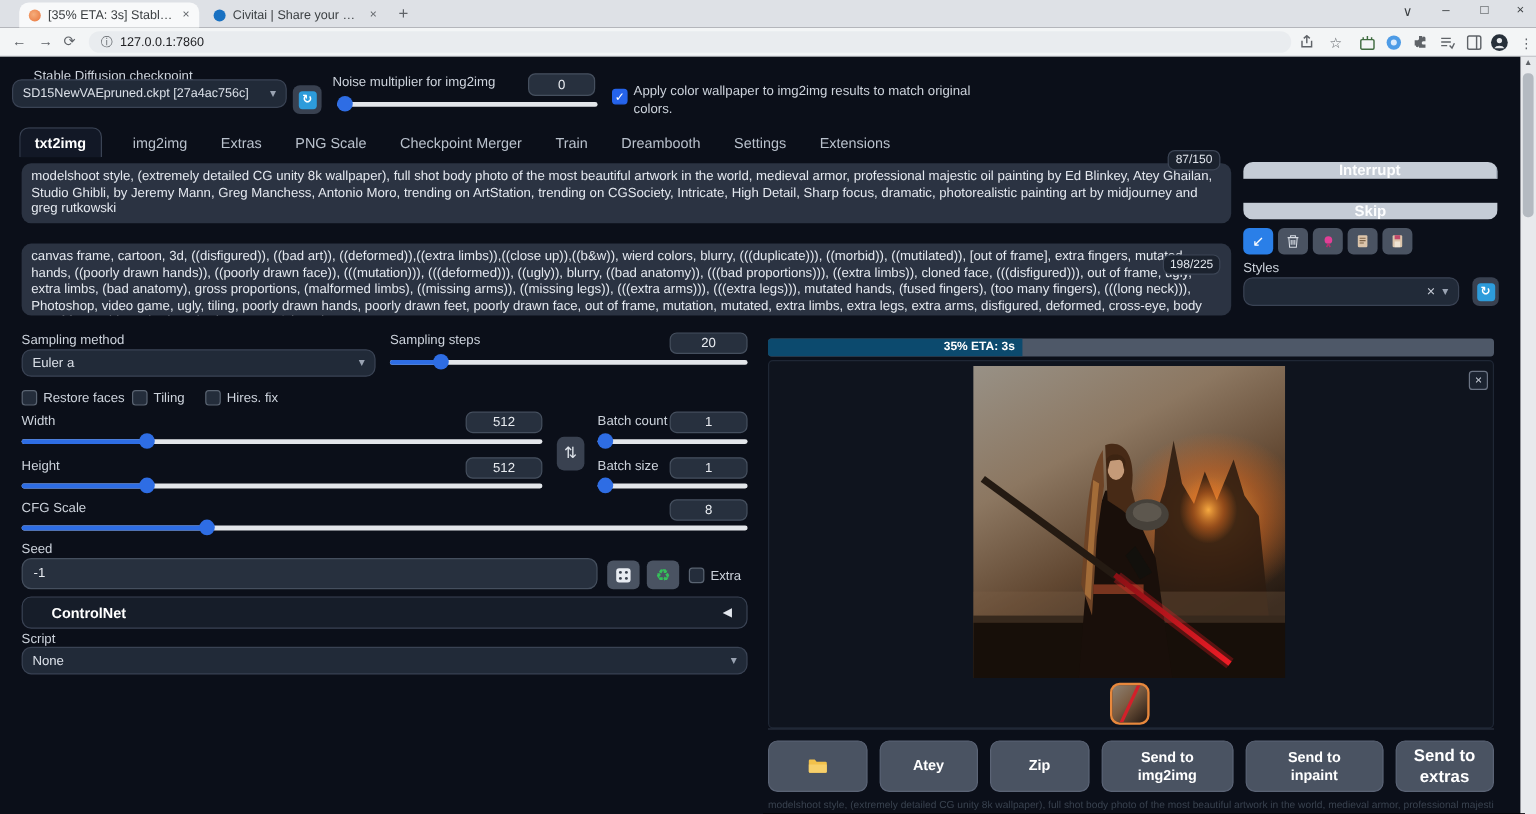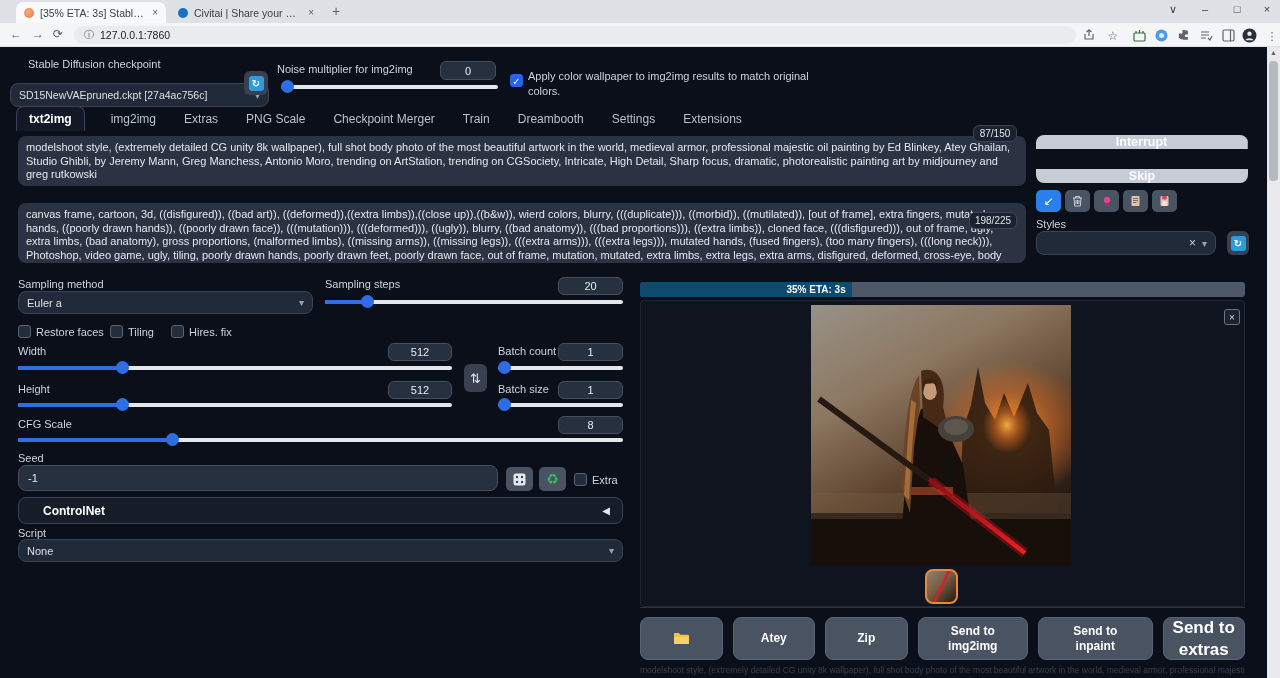--- a/index.html
+++ b/index.html
@@ -121,21 +121,21 @@
     </div>
     <div class="abs tbicon" style="left:1263px;top:4px;font-size:11px;color:#5f6368;">⋮</div>
   </div>
 
   <div class="abs scrollbar">
     <div class="abs" style="left:3px;top:2px;font-size:7px;color:#5f6368;">▲</div>
     <div class="abs" style="left:2px;top:14px;width:9px;height:120px;background:#b4bac1;border-radius:4px;"></div>
   </div>
 
   <div class="abs lbl" style="left:28px;top:58px;">Stable Diffusion checkpoint</div>
-  <div class="abs dd" style="left:10px;top:83px;width:259px;height:24px;">
+  <div class="abs dd" style="left:10px;top:66px;width:229px;height:24px;">
     <span style="font-size:10.5px;">SD15NewVAEpruned.ckpt [27a4ac756c]</span>
     <span class="caret">▾</span>
   </div>
   <div class="abs" style="left:244px;top:71px;width:24px;height:24px;background:#394150;border-radius:6px;display:flex;align-items:center;justify-content:center;">
     <span class="bluebadge">↻</span>
   </div>
 
   <div class="abs lbl" style="left:277px;top:63px;">Noise multiplier for img2img</div>
   <div class="abs num" style="left:440px;top:61px;width:56px;height:19px;">0</div>
   <div class="abs slider" style="left:281px;top:80px;width:217px;">
@@ -365,18 +365,18 @@
     <div class="obtn" style="flex:1;">
       <svg width="17" height="13" viewBox="0 0 17 13">
           <path d="M1,2 a1,1 0 0 1 1,-1 h4 l1.5,1.8 H15 a1,1 0 0 1 1,1 V11 a1,1 0 0 1 -1,1 H2 a1,1 0 0 1 -1,-1 Z" fill="#f2c14b"></path>
           <path d="M1,5 h15 v6 a1,1 0 0 1 -1,1 H2 a1,1 0 0 1 -1,-1 Z" fill="#f7d06b"></path>
         </svg>
     </div>
     <div class="obtn" style="flex:1;">Atey</div>
     <div class="obtn" style="flex:1;">Zip</div>
     <div class="obtn" style="flex:1;padding:0 14px;">Send to img2img</div>
     <div class="obtn" style="flex:1;padding:0 16px;">Send to inpaint</div>
-    <div class="obtn" style="flex:1;font-size:17px;">Send to extras</div>
+    <div class="obtn" style="flex:1;font-size:14px;">Send to extras</div>
   </div>
 
   <div class="abs" style="left:640px;top:665px;width:605px;height:11px;overflow:hidden;font-size:8.5px;color:#39424f;white-space:nowrap;">modelshoot style, (extremely detailed CG unity 8k wallpaper), full shot body photo of the most beautiful artwork in the world, medieval armor, professional majestic oil painting by Ed Blinkey, Atey Ghailan, Studio Ghibli, by Jeremy Mann, Greg Manchess, Antonio Moro, trending on ArtStation, trending on CGSociety, Intricate, High Detail, Sharp focus, dramatic, photorealistic painting art by midjourney and greg rutkowski</div>
 
 </div>
 
 </body></html>

